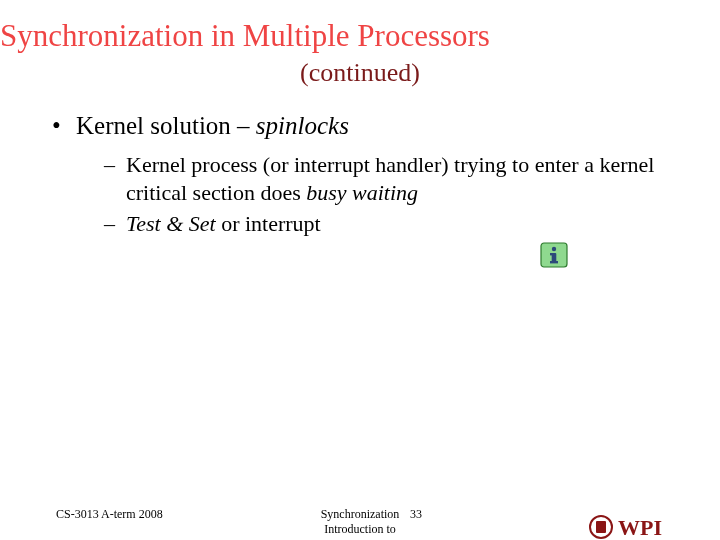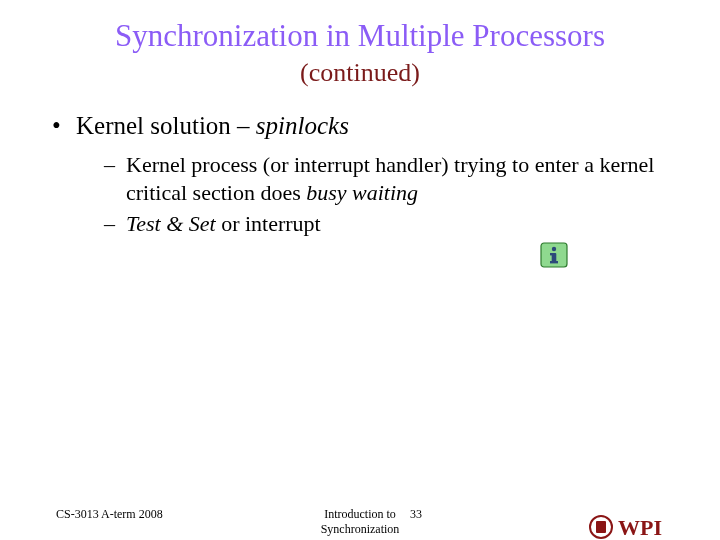--- a/index.html
+++ b/index.html
@@ -1,18 +1,18 @@
 <!DOCTYPE html>
 <html><head>
 <meta charset="utf-8">
 <style>
   * { margin: 0; padding: 0; box-sizing: border-box; }
   html, body { width: 720px; height: 540px; background: #fff; font-family: "Times New Roman", Times, serif; color: #000; }
   .slide { position: relative; width: 720px; height: 540px; }
-  .title { text-align: center; margin-top: 18px; font-size: 31px; color: #8b5cf6; font-weight: 400; }
+  .title { text-align: left; margin-top: 18px; font-size: 31px; color: #ef4444; font-weight: 400; }
   .subtitle { text-align: center; font-size: 26px; color: #7a1a1a; margin-top: 4px; font-weight: 400; }
   .body { margin-top: 22px; padding: 0 44px 0 52px; }
   .l1 { list-style: none; }
   .l1-item { font-size: 25px; line-height: 1.25; position: relative; padding-left: 24px; }
   .l1-item .bullet { position: absolute; left: 0; top: 0; }
   .ital { font-style: italic; }
   .l2 { list-style: none; margin-top: 10px; padding-left: 28px; }
   .l2-item { font-size: 22px; line-height: 1.25; position: relative; padding-left: 22px; margin-bottom: 4px; }
   .l2-item .dash { position: absolute; left: 0; top: 0; }
   .seg { }
@@ -58,22 +58,22 @@
       <circle cx="14" cy="7" r="2.2" fill="#2d4a7a"></circle>
       <rect x="11.7" y="11" width="4.6" height="10" rx="1" fill="#2d4a7a"></rect>
       <rect x="10" y="11" width="5" height="2.4" fill="#2d4a7a"></rect>
       <rect x="10" y="19" width="8" height="2.4" fill="#2d4a7a"></rect>
     </svg>
   </div>
 
   <div class="footer">
     <div class="footer-left">CS-3013 A-term 2008</div>
     <div class="footer-center">
+      <span class="l1c">Synchronization</span>
       <span class="l1c">Introduction to</span>
-      <span class="l1c">Synchronization</span>
     </div>
     <div class="footer-num">33</div>
   </div>
 
   <div class="logo">
     <svg viewBox="0 0 100 30" width="100" height="30">
       <circle cx="13" cy="15" r="11" fill="none" stroke="#8a1515" stroke-width="2"></circle>
       <rect x="8" y="9" width="10" height="12" rx="1" fill="#8a1515"></rect>
       <text x="30" y="23" font-family="Georgia, 'Times New Roman', serif" font-size="22" font-weight="bold" fill="#8a1515">WPI</text>
     </svg>

